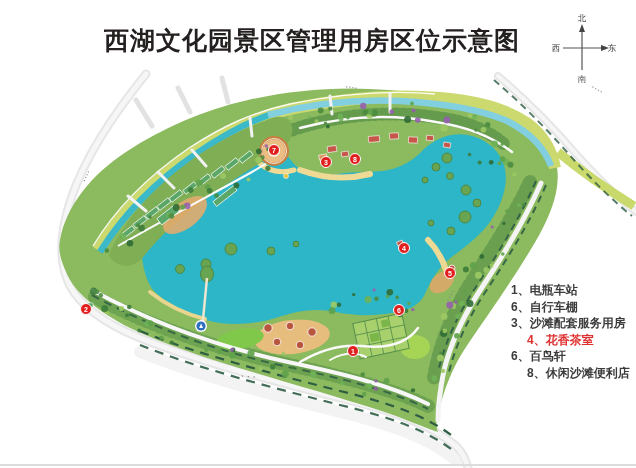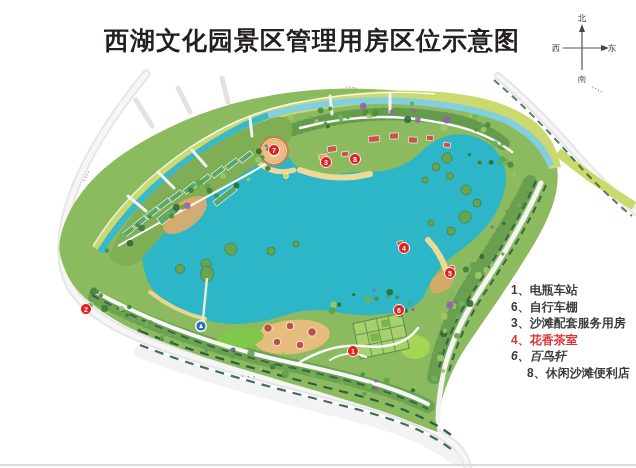--- a/index.html
+++ b/index.html
@@ -362,19 +362,19 @@
     <text x="33" y="70" text-anchor="middle" font-size="8.5" fill="#444444">南</text>
     <text x="7" y="39" text-anchor="middle" font-size="8.5" fill="#444444">西</text>
     <text x="63" y="39" text-anchor="middle" font-size="8.5" fill="#444444">东</text>
   </svg>
 
   <div class="legend">
 
   <div class="legend-row" style="color: rgb(59, 59, 59);">1、电瓶车站</div>
       <div class="legend-row" style="color: rgb(59, 59, 59);">6、自行车棚</div>
       <div class="legend-row" style="color: rgb(59, 59, 59);">3、沙滩配套服务用房</div>
-      <div class="legend-row" style="color: rgb(224, 48, 48); font-weight: 700;">4、花香茶室</div>
-      <div class="legend-row" style="color: rgb(59, 59, 59); font-style: italic;">6、百鸟轩</div>
+      <div class="legend-row" style="color: rgb(224, 48, 48); font-weight: 700; margin-left: 16px;">4、花香茶室</div>
+      <div class="legend-row" style="color: rgb(59, 59, 59);">6、百鸟轩</div>
       <div class="legend-row" style="color: rgb(59, 59, 59); margin-left: 16px;">8、休闲沙滩便利店</div>
     </div>
 
   <div class="bottom-line"></div>
 </div>
 
 </body></html>

